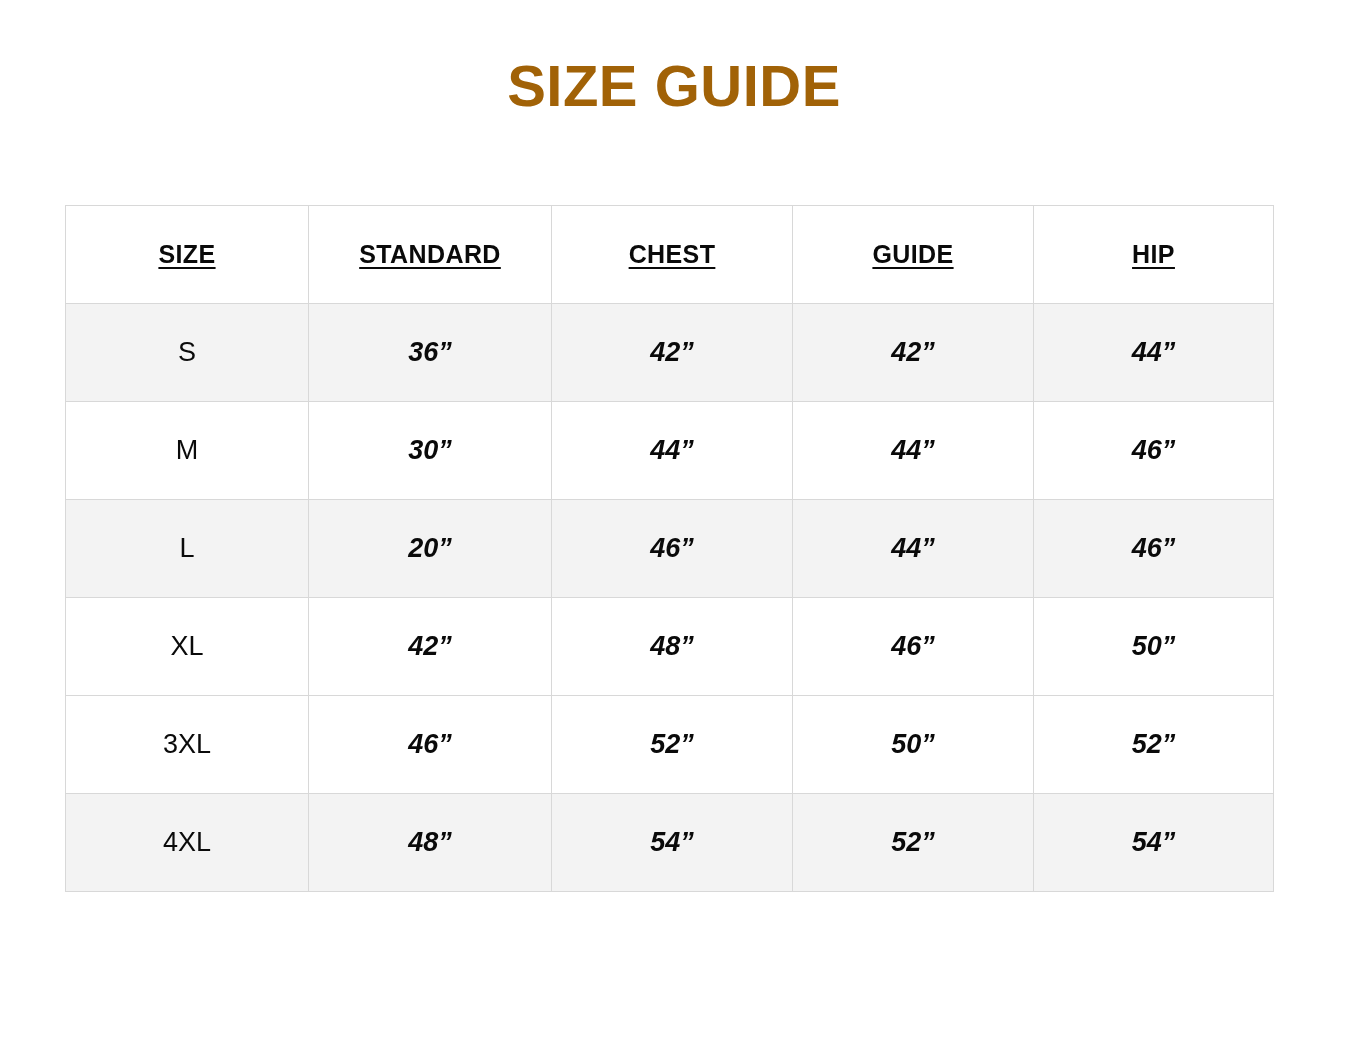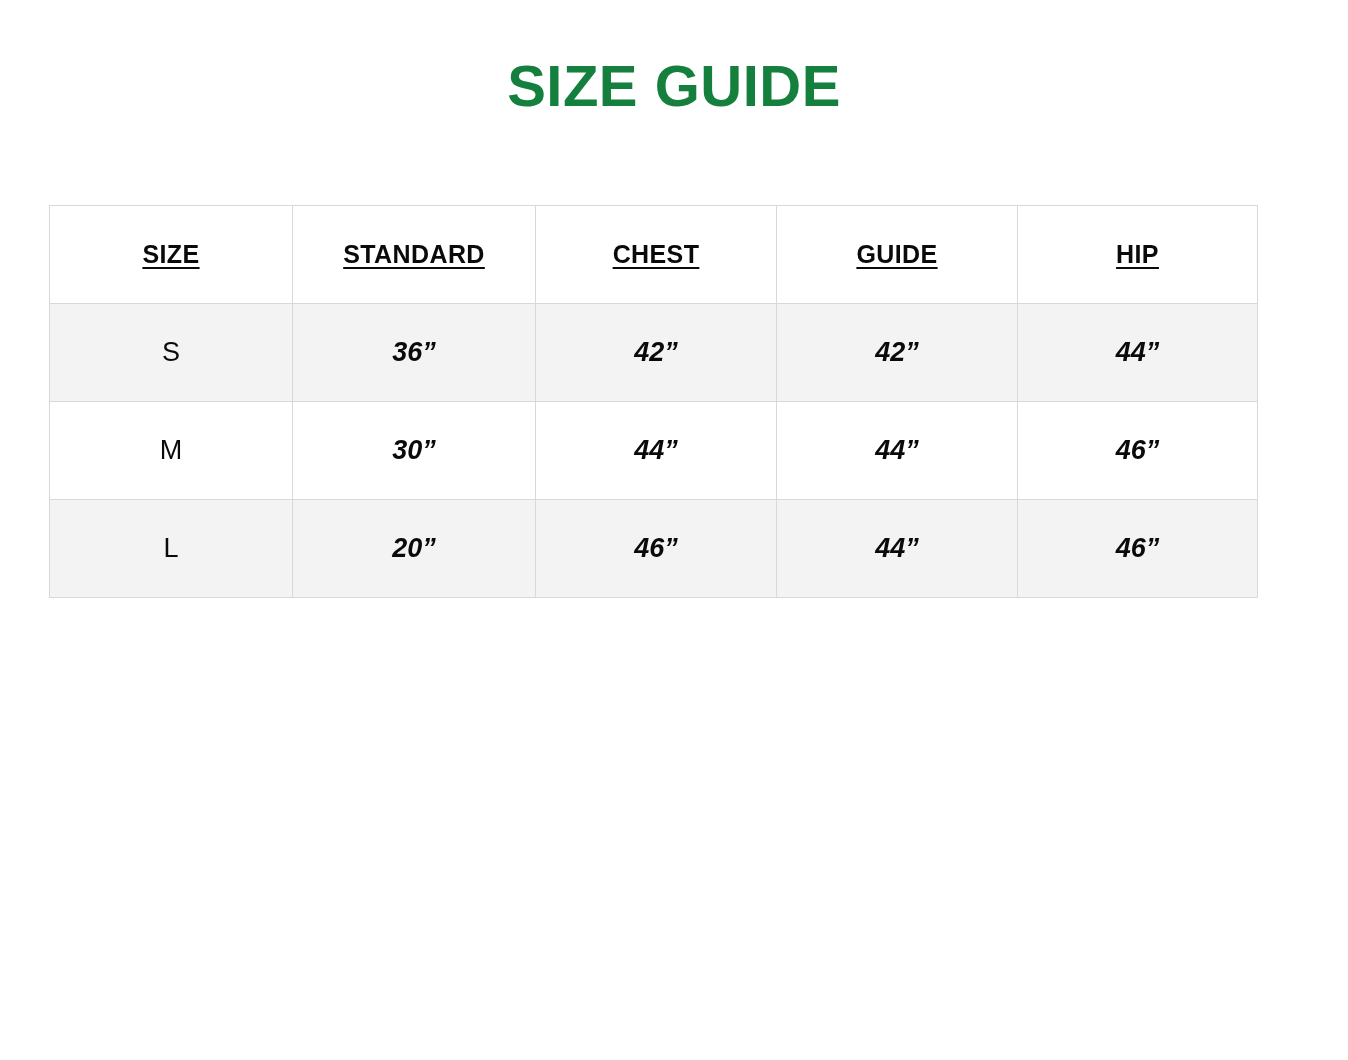--- a/index.html
+++ b/index.html
@@ -20,25 +20,25 @@
     box-sizing: border-box;
     position: relative;
   }
   .title {
     text-align: center;
     font-size: 58px;
     font-weight: 700;
     letter-spacing: 0.5px;
     margin: 0;
     padding-top: 52px;
-    color: #15803d;
+    color: #a16207;
   }
   .table-wrap {
     position: absolute;
-    left: 49px;
+    left: 65px;
     top: 205px;
     width: 1208px;
   }
   table.size-table {
     border-collapse: collapse;
     width: 100%;
     table-layout: fixed;
   }
   table.size-table th,
   table.size-table td {
@@ -121,17 +121,38 @@
           <td class="meas-col">44”</td>
           <td class="meas-col">46”</td>
         </tr>
         <tr class="shaded">
           <td class="size-col">L</td>
           <td class="meas-col">20”</td>
           <td class="meas-col">46”</td>
           <td class="meas-col">44”</td>
           <td class="meas-col">46”</td>
         </tr>
+        <tr class="plain">
+          <td class="size-col">XL</td>
+          <td class="meas-col">42”</td>
+          <td class="meas-col">48”</td>
+          <td class="meas-col">46”</td>
+          <td class="meas-col">50”</td>
+        </tr>
+        <tr class="plain">
+          <td class="size-col">3XL</td>
+          <td class="meas-col">46”</td>
+          <td class="meas-col">52”</td>
+          <td class="meas-col">50”</td>
+          <td class="meas-col">52”</td>
+        </tr>
+        <tr class="shaded">
+          <td class="size-col">4XL</td>
+          <td class="meas-col">48”</td>
+          <td class="meas-col">54”</td>
+          <td class="meas-col">52”</td>
+          <td class="meas-col">54”</td>
+        </tr>
       </tbody>
     </table>
   </div>
 
 </div>
 
 </body></html>

